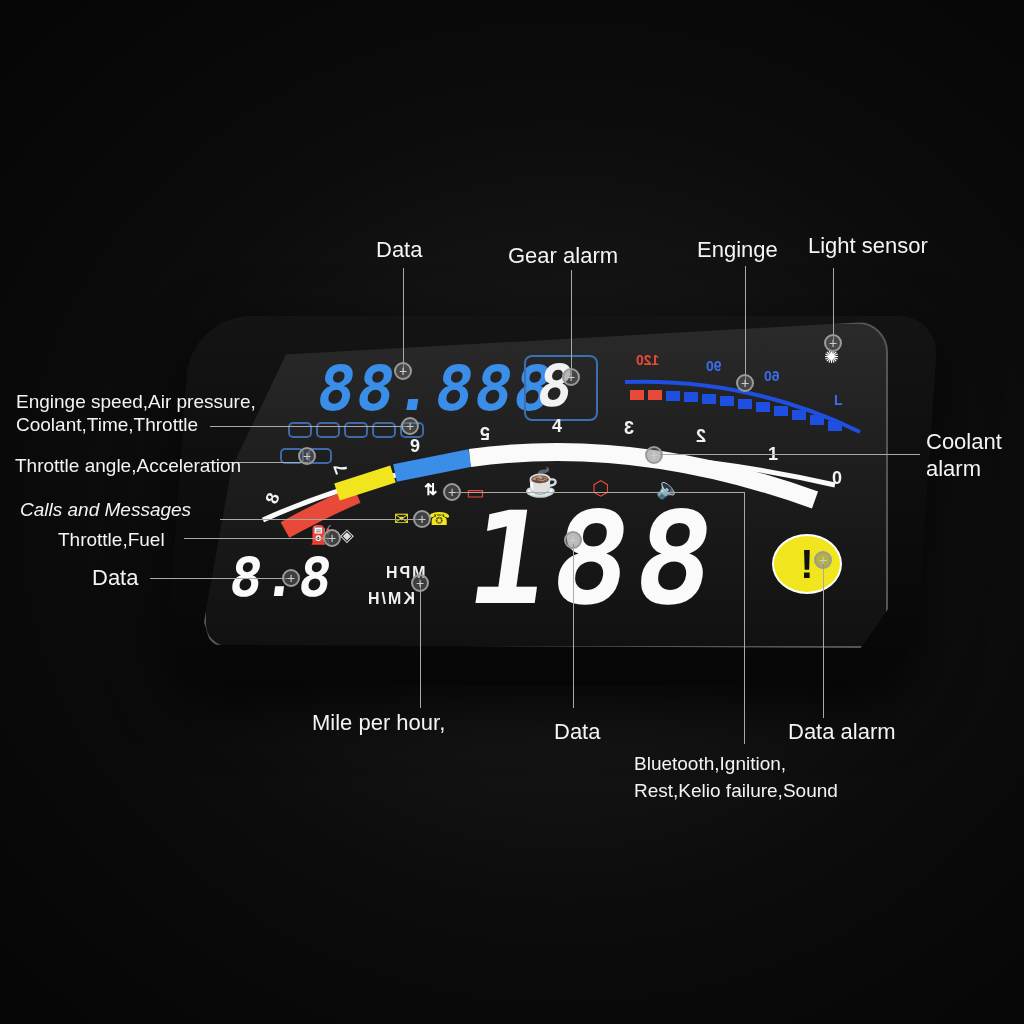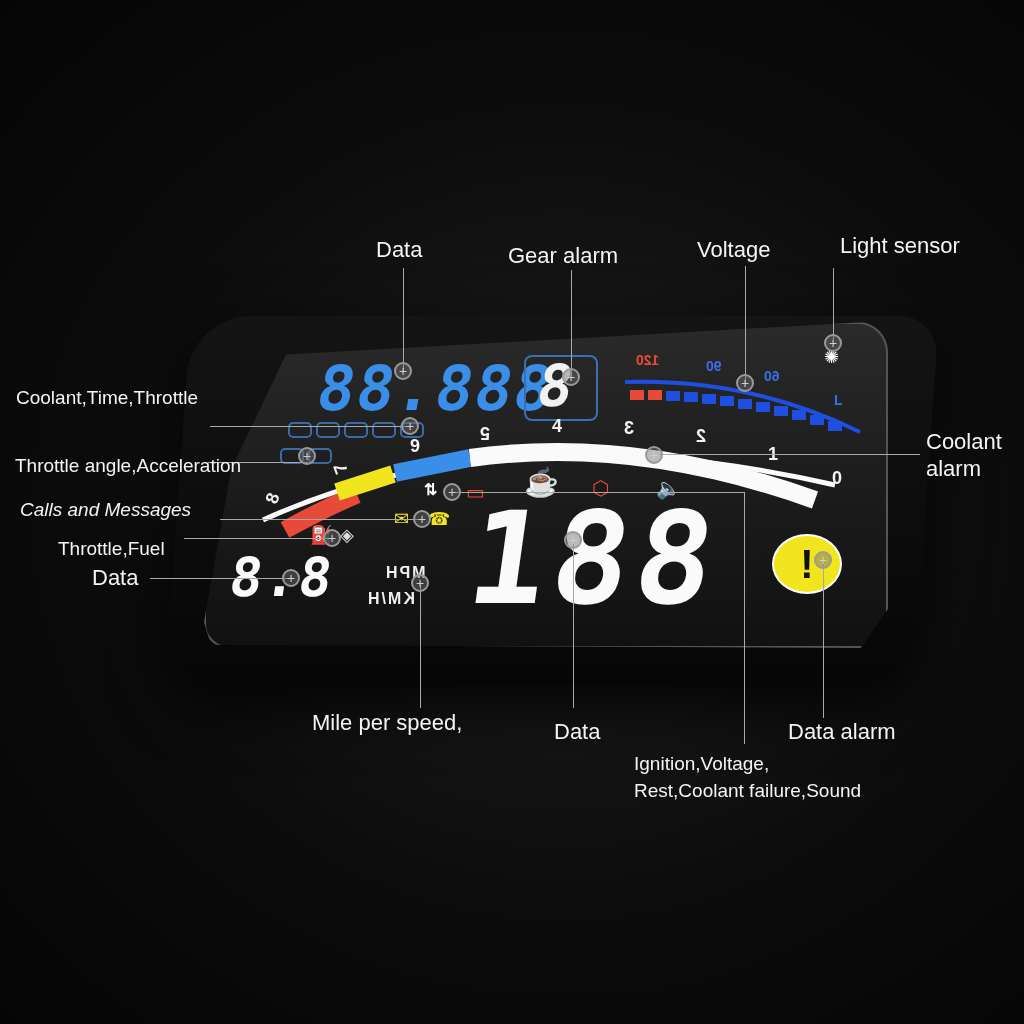--- a/index.html
+++ b/index.html
@@ -140,37 +140,38 @@
 <div class="marker" style="left:323px;top:529px;">+</div>
 <div class="marker" style="left:282px;top:569px;">+</div>
 <div class="marker" style="left:645px;top:446px;">+</div>
 <div class="marker" style="left:411px;top:574px;">+</div>
 <div class="marker" style="left:564px;top:531px;">+</div>
 <div class="marker" style="left:443px;top:483px;">+</div>
 <div class="marker" style="left:814px;top:551px;">+</div>
 
 <div class="label" style="left:376px;top:236px;">Data</div>
 <div class="label" style="left:508px;top:242px;">Gear alarm</div>
-<div class="label" style="left:697px;top:236px;">Voltage</div>
-<div class="label" style="left:808px;top:232px;margin-left:32px;">Light sensor</div>
+<div class="label" style="left:697px;top:236px;">Enginge</div>
+<div class="label" style="left:808px;top:232px;">Light sensor</div>
 
 <div class="label small" style="left:16px;top:388px;">
+  <div>Enginge speed,Air pressure,</div>
   <div style="margin-top:-4px;">Coolant,Time,Throttle</div>
 </div>
 <div class="label small" style="left:15px;top:452px;">Throttle angle,Acceleration</div>
 <div class="label small" style="left:20px;top:496px;font-style:italic;">Calls and Messages</div>
-<div class="label small" style="left:58px;top:526px;margin-top:9px;">Throttle,Fuel</div>
+<div class="label small" style="left:58px;top:526px;">Throttle,Fuel</div>
 <div class="label" style="left:92px;top:564px;">Data</div>
 
 <div class="label" style="left:926px;top:428px;line-height:27px;">
   <div>Coolant</div>
   <div>alarm</div>
 </div>
 
 <div class="label" style="left:312px;top:708px;line-height:30px;">
-  <div>Mile per speed,</div>
+  <div>Mile per hour,</div>
 </div>
 <div class="label" style="left:554px;top:718px;">Data</div>
 <div class="label small" style="left:634px;top:750px;">
-  <div>Ignition,Voltage,</div>
-  <div>Rest,Coolant failure,Sound</div>
+  <div>Bluetooth,Ignition,</div>
+  <div>Rest,Kelio failure,Sound</div>
 </div>
 <div class="label" style="left:788px;top:718px;">Data alarm</div>
 
 </body></html>

